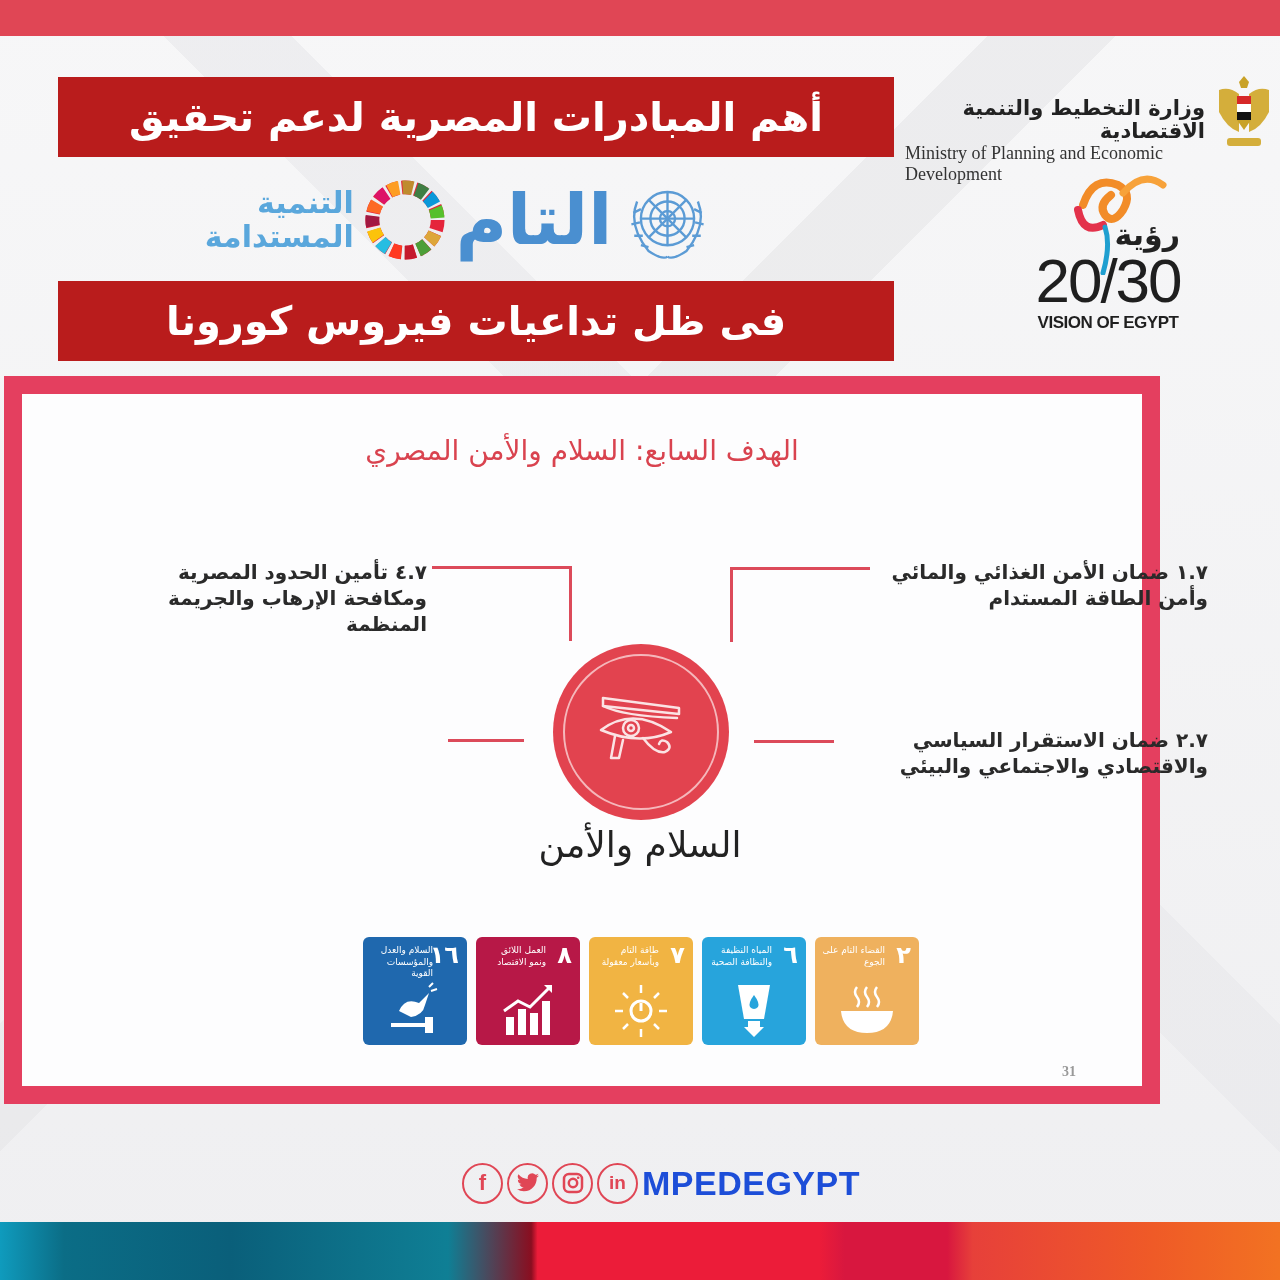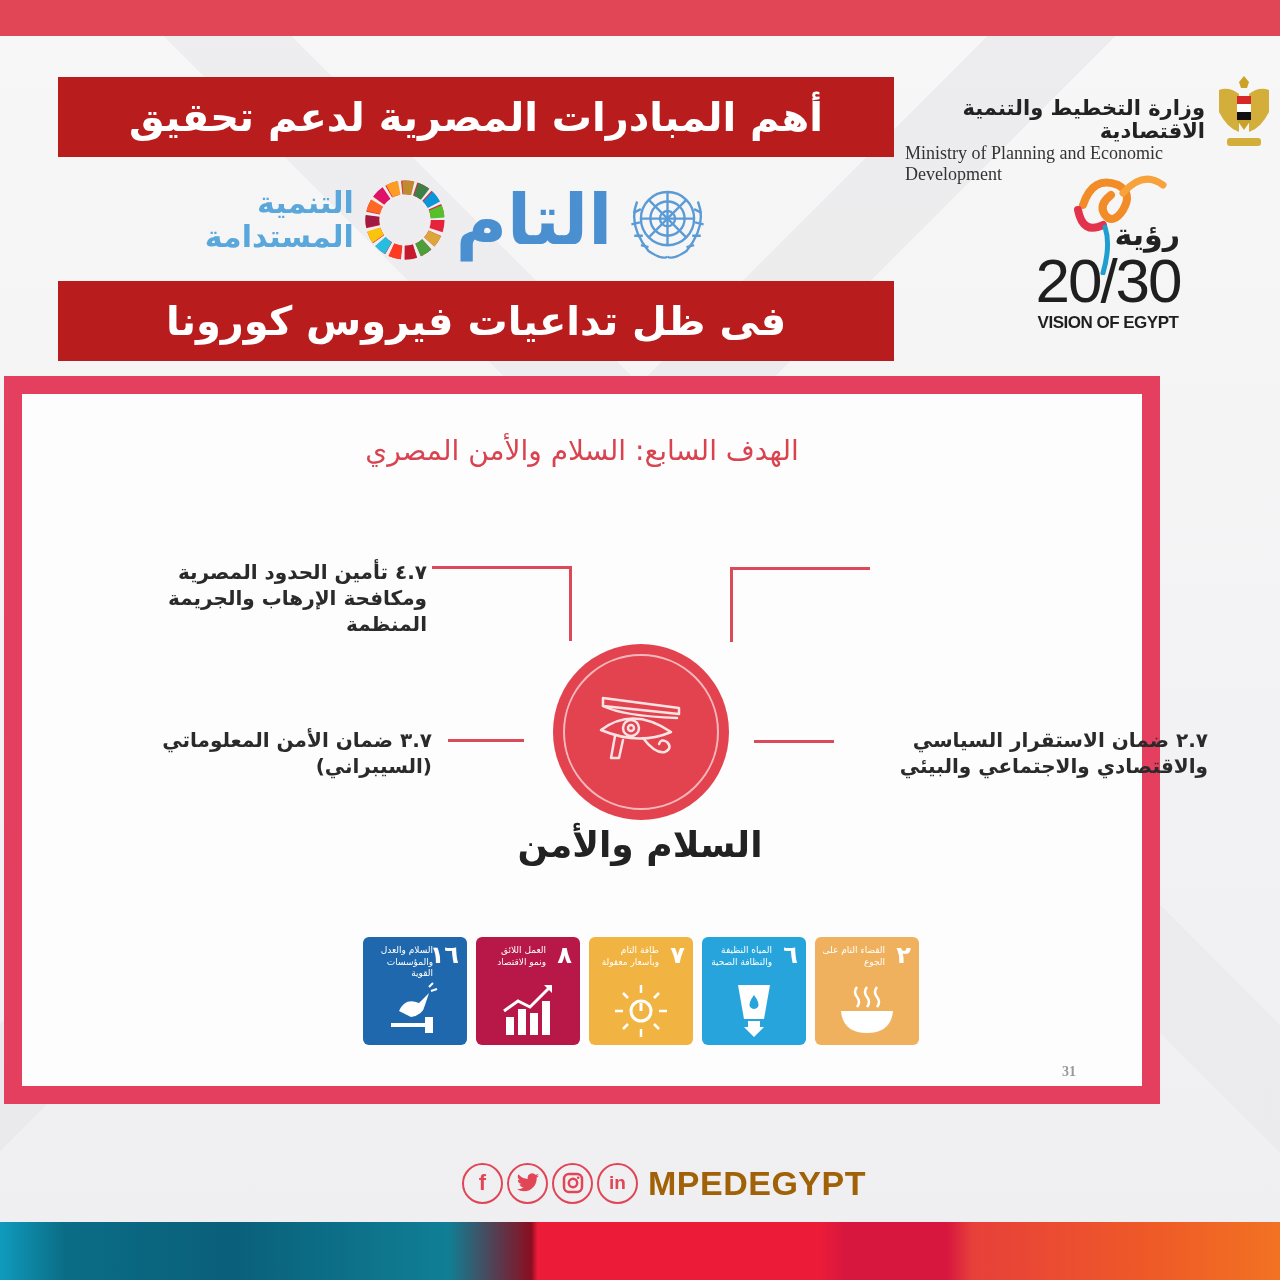--- a/index.html
+++ b/index.html
@@ -97,21 +97,21 @@
     .line { position: absolute; background: #dc4a5a; }
     .center-circle {
       position: absolute; left: 531px; top: 250px; width: 176px; height: 176px; border-radius: 50%;
       background: #e2434f; display: flex; align-items: center; justify-content: center;
     }
     .center-circle::before {
       content: ""; position: absolute; inset: 10px; border: 2px solid #f5b7bb; border-radius: 50%;
     }
     .center-label {
       position: absolute; left: 0; top: 430px; width: 1236px; text-align: center;
-      font-size: 36px; font-weight: bold; color: #222; direction: rtl;
+      font-size: 36px; font-weight: normal; color: #222; direction: rtl;
     }
     .sdg-tile {
       position: absolute; top: 543px; width: 104px; height: 108px; border-radius: 6px;
       color: #fff; direction: rtl;
     }
     .sdg-tile .num {
       position: absolute; right: 8px; top: 4px; font-size: 24px; font-weight: bold;
     }
     .sdg-tile .lbl {
       position: absolute; right: 34px; top: 8px; font-size: 9px; line-height: 1.3; width: 64px; text-align: right;
@@ -125,21 +125,21 @@
     .social {
       position: absolute; left: 462px; top: 1160px; height: 46px;
       display: flex; align-items: center; gap: 4px;
     }
     .social-icon {
       width: 41px; height: 41px; border-radius: 50%; border: 2.5px solid #e04655; color: #e04655;
       display: flex; align-items: center; justify-content: center; font-weight: bold;
       font-family: "Liberation Sans", sans-serif; font-size: 22px;
     }
     .handle {
-      margin-left: 6px; color: #a16207; font-family: "Liberation Sans", sans-serif; font-weight: bold;
+      margin-left: 0; color: #1d4ed8; font-family: "Liberation Sans", sans-serif; font-weight: bold;
       font-size: 34px; letter-spacing: 0.5px;
     }
     .bottom-bar {
       position: absolute; left: 0; top: 1222px; width: 1280px; height: 58px;
       background: linear-gradient(90deg,
         #0f9bbd 0%, #0b6d86 5%, #0a5f7a 18%, #0f7f95 35%, #8a0e20 41.5%, #ec1c39 42%,
         #ec1c39 64%, #d8173f 66%, #d8173f 74%, #e7403a 76%, #ef5a27 90%, #f27222 100%);
     }
   </style>
 </head>
@@ -228,24 +228,24 @@
   <div class="vision-en">VISION OF EGYPT</div>
 </div>
 
 <div class="frame">
   <div class="frame-title">الهدف السابع: السلام والأمن المصري</div>
 
   <div class="target" style="left:95px; top:165px; width:310px;">٤.٧ تأمين الحدود المصرية ومكافحة الإرهاب والجريمة المنظمة</div>
   <div class="line" style="left:410px; top:172px; width:140px; height:3px;"></div>
   <div class="line" style="left:547px; top:172px; width:3px; height:75px;"></div>
 
+  <div class="target" style="left:866px; top:165px; width:320px;">١.٧ ضمان الأمن الغذائي والمائي وأمن الطاقة المستدام</div>
   <div class="line" style="left:708px; top:173px; width:140px; height:3px;"></div>
   <div class="line" style="left:708px; top:173px; width:3px; height:75px;"></div>
 
-  <div class="target" style="left:50px; top:333px; width:360px;">٣.٧ ضمان الأمن المعلوماتي (السيبراني)</div>
   <div class="line" style="left:426px; top:345px; width:76px; height:3px;"></div>
 
   <div class="target" style="left:826px; top:333px; width:360px;">٢.٧ ضمان الاستقرار السياسي والاقتصادي والاجتماعي والبيئي</div>
   <div class="line" style="left:732px; top:346px; width:80px; height:3px;"></div>
 
   <div class="center-circle">
     <svg width="96" height="80" viewBox="0 0 96 80" style="position:relative">
       <g fill="none" stroke="#fbe3e4" stroke-width="2.5" stroke-linecap="round" stroke-linejoin="round">
         <path d="M10 6 L10 14 L86 22 L86 16 Z"></path>
         <path d="M10 14 Q30 24 84 26"></path>

